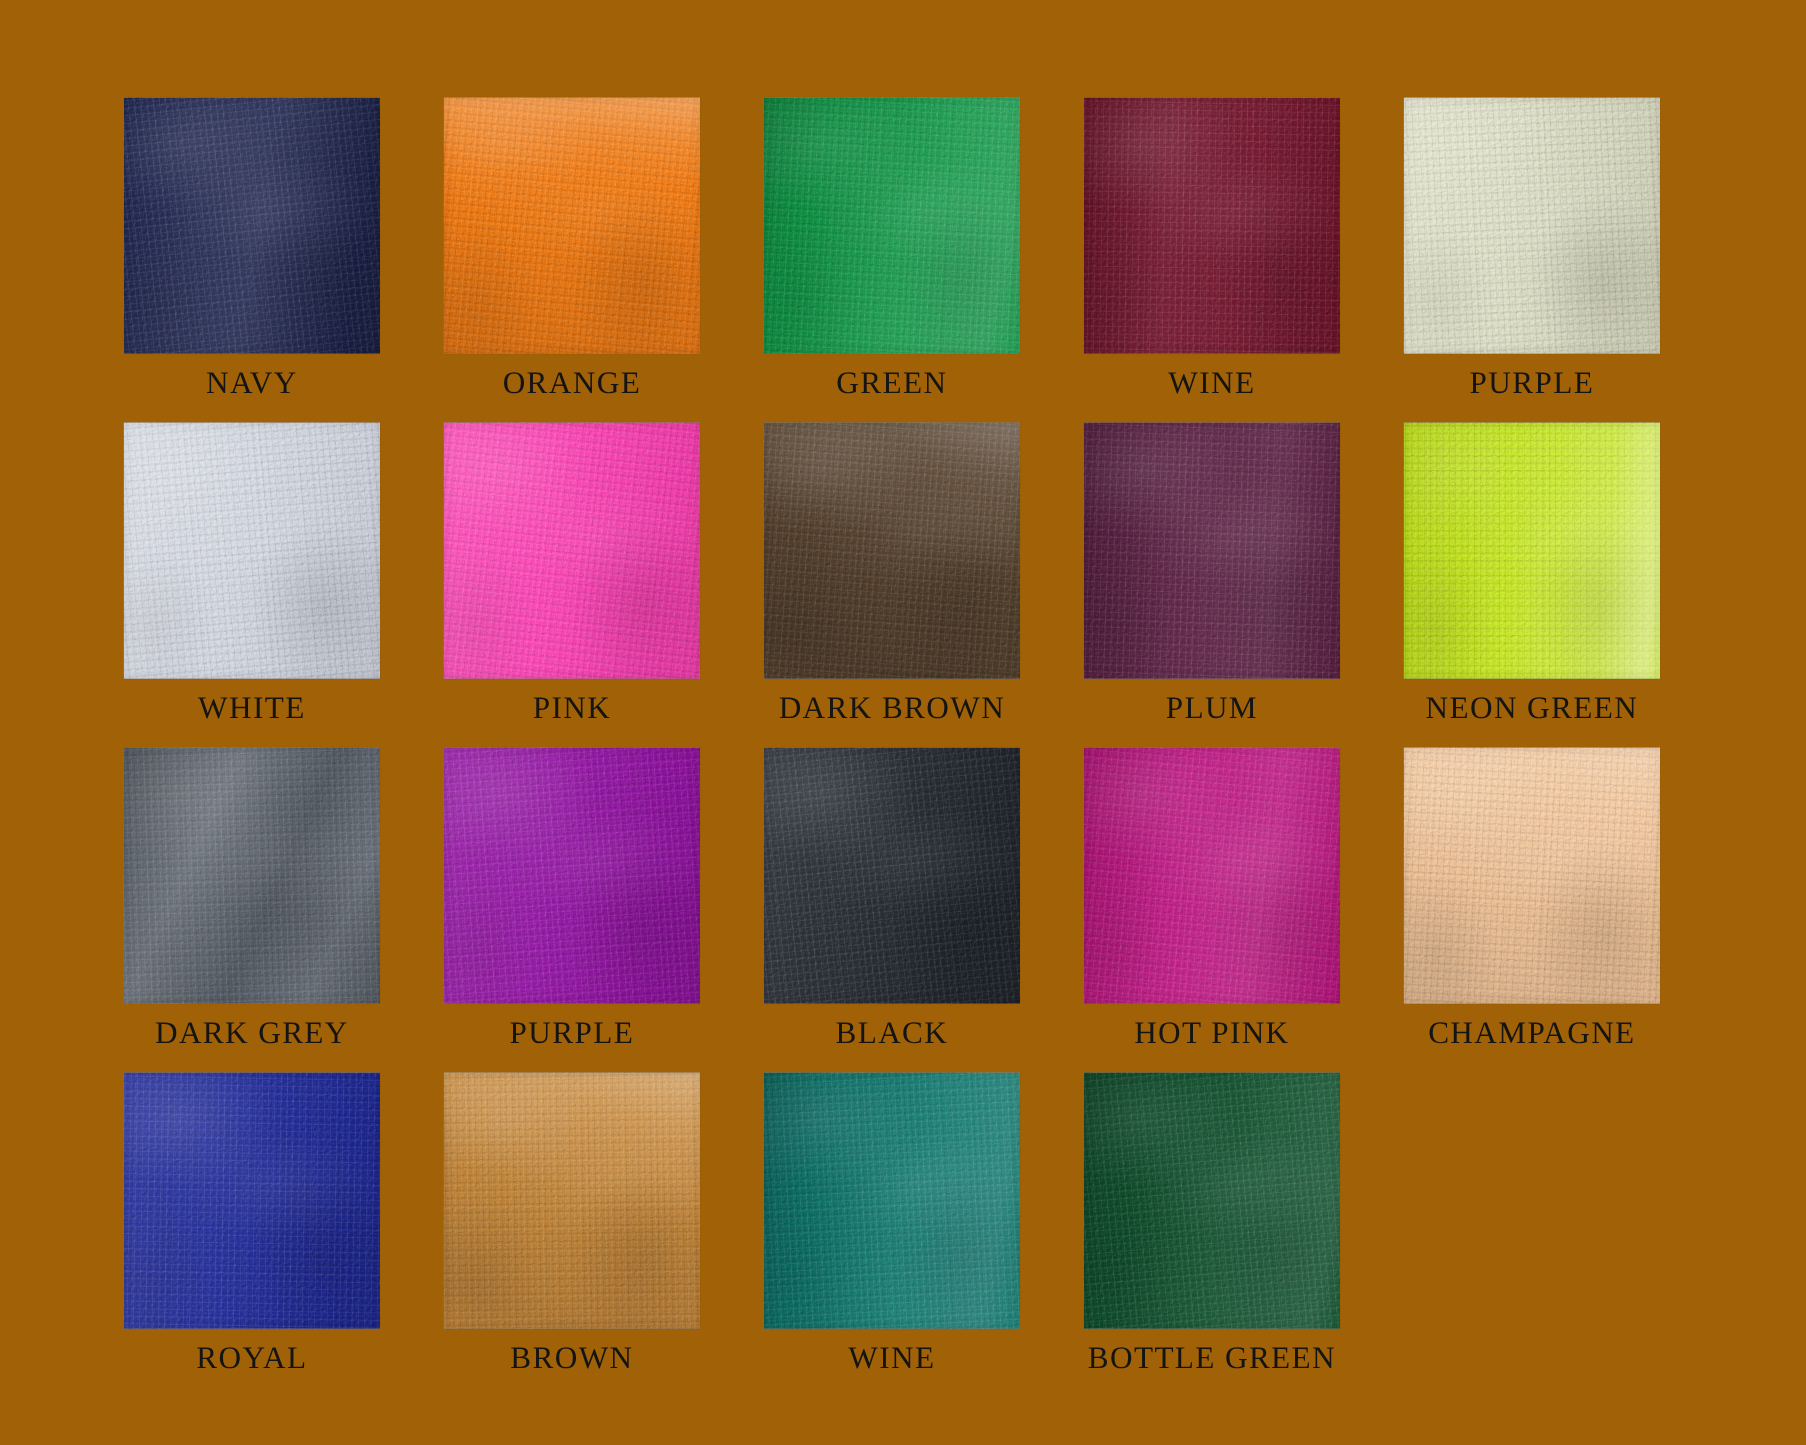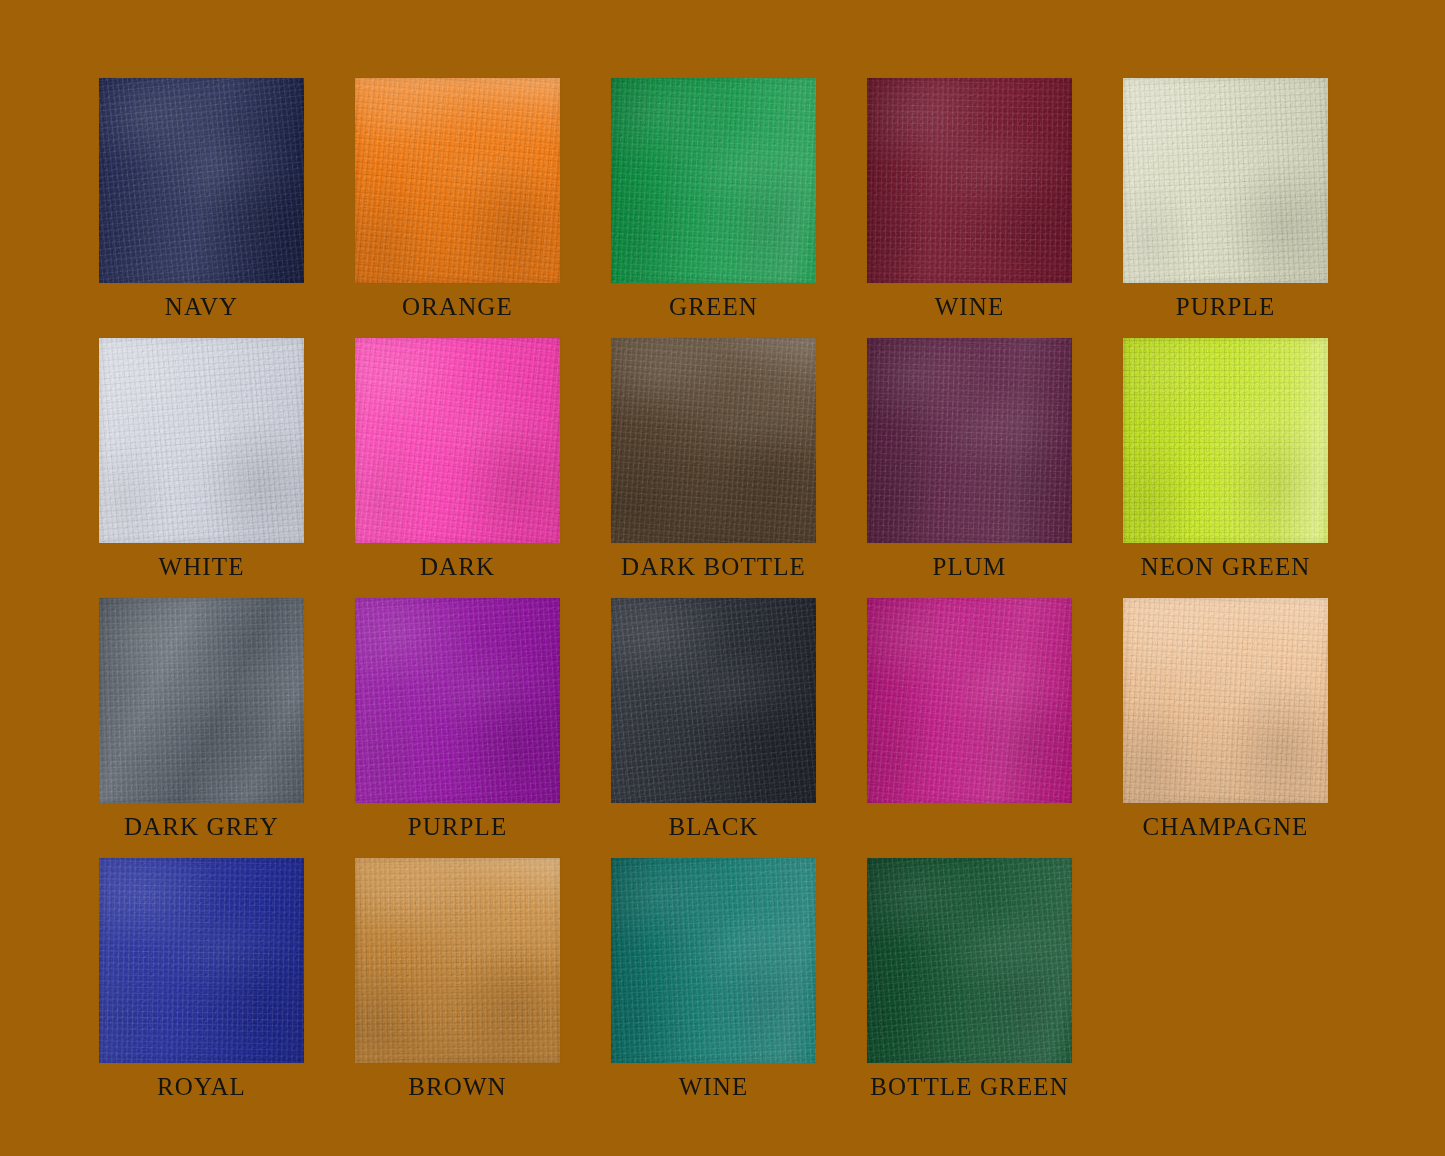--- a/index.html
+++ b/index.html
@@ -211,31 +211,31 @@
         <div class="swatch-label">WHITE</div>
       </div>
       <div class="swatch-cell">
         <div class="swatch-chip">
           <div class="chip-base" style="background: rgb(255, 63, 181);"></div>
           <div class="chip-mottle"></div>
           <div class="chip-noise" style="transform: rotate(6deg);"></div>
           <div class="chip-sheen" style="background: linear-gradient(100deg, rgba(255, 255, 255, 0.14) 0%, rgba(255, 255, 255, 0.06) 40%, rgba(0, 0, 0, 0.05) 84%, rgba(0, 0, 0, 0.09) 100%);"></div>
           <div class="chip-edge"></div>
         </div>
-        <div class="swatch-label">DARK</div>
+        <div class="swatch-label">PINK</div>
       </div>
       <div class="swatch-cell">
         <div class="swatch-chip">
           <div class="chip-base" style="background: rgb(90, 69, 48);"></div>
           <div class="chip-mottle"></div>
           <div class="chip-noise" style="transform: rotate(4deg);"></div>
           <div class="chip-sheen" style="background: linear-gradient(200deg, rgba(255, 255, 255, 0.26) 0%, rgba(255, 255, 255, 0.1) 18%, rgba(0, 0, 0, 0.06) 48%, rgba(0, 0, 0, 0.16) 86%, rgba(0, 0, 0, 0.1) 100%);"></div>
           <div class="chip-edge"></div>
         </div>
-        <div class="swatch-label">DARK BOTTLE</div>
+        <div class="swatch-label">DARK BROWN</div>
       </div>
       <div class="swatch-cell">
         <div class="swatch-chip">
           <div class="chip-base" style="background: rgb(91, 31, 67);"></div>
           <div class="chip-mottle"></div>
           <div class="chip-noise" style="transform: rotate(2deg);"></div>
           <div class="chip-sheen" style="background: linear-gradient(95deg, rgba(0, 0, 0, 0.14) 0%, rgba(255, 255, 255, 0.05) 38%, rgba(255, 255, 255, 0.09) 72%, rgba(0, 0, 0, 0.06) 100%);"></div>
           <div class="chip-edge"></div>
         </div>
         <div class="swatch-label">PLUM</div>
@@ -281,20 +281,21 @@
         <div class="swatch-label">BLACK</div>
       </div>
       <div class="swatch-cell">
         <div class="swatch-chip">
           <div class="chip-base" style="background: rgb(192, 18, 130);"></div>
           <div class="chip-mottle"></div>
           <div class="chip-noise" style="transform: rotate(5deg);"></div>
           <div class="chip-sheen" style="background: linear-gradient(100deg, rgba(0, 0, 0, 0.14) 0%, rgba(255, 255, 255, 0.06) 36%, rgba(255, 255, 255, 0.12) 68%, rgba(0, 0, 0, 0.08) 100%);"></div>
           <div class="chip-edge"></div>
         </div>
+        <div class="swatch-label">HOT PINK</div>
       </div>
       <div class="swatch-cell">
         <div class="swatch-chip">
           <div class="chip-base" style="background: rgb(245, 199, 154);"></div>
           <div class="chip-mottle"></div>
           <div class="chip-noise" style="transform: rotate(3deg);"></div>
           <div class="chip-sheen" style="background: linear-gradient(190deg, rgba(255, 255, 255, 0.26) 0%, rgba(255, 255, 255, 0.1) 24%, rgba(0, 0, 0, 0.03) 60%, rgba(0, 0, 0, 0.1) 100%);"></div>
           <div class="chip-edge"></div>
         </div>
         <div class="swatch-label">CHAMPAGNE</div>

